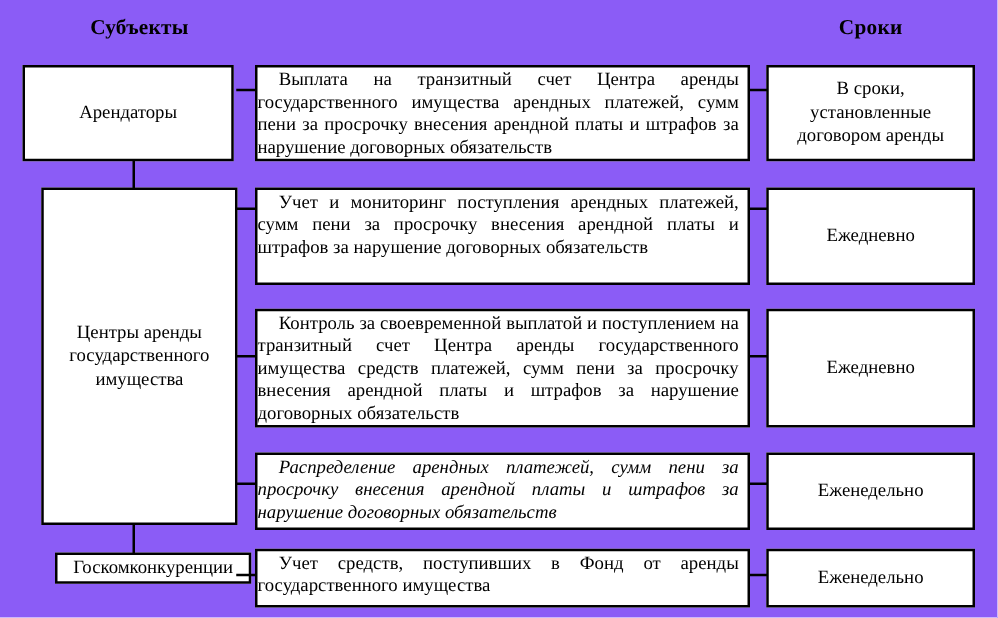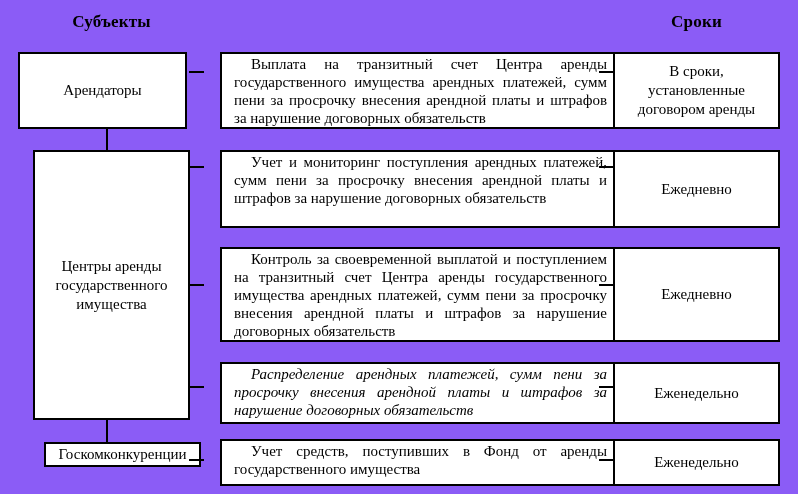--- a/index.html
+++ b/index.html
@@ -39,24 +39,23 @@
     display: flex;
     align-items: center;
     justify-content: center;
     text-align: center;
     line-height: 19px;
     padding: 2px 16px;
   }
   .activity-box {
     text-align: justify;
     line-height: 18px;
-    padding: 1px 7px 0 12px;
+    padding: 1px 7px 0 0;
     text-indent: 17px;
     overflow: hidden;
-    margin-left: 16px;
   }
 
   
   #subj-0 { left: 18px; top: 52px;  width: 169px; height: 77px;  }
   #subj-1 { left: 33px; top: 150px; width: 157px; height: 270px; }
   #subj-2 { left: 16px; top: 442px; width: 157px; height: 25px; margin-left: 28px;  }
 
   
   #act-0 { left: 204px; top: 52px;  width: 396px; height: 77px; }
   #act-1 { left: 204px; top: 150px; width: 396px; height: 78px; }
@@ -98,21 +97,21 @@
 
   <div class="col-header" id="hdr-subjects">Субъекты</div>
   <div class="col-header" id="hdr-terms">Сроки</div>
 
   <div class="box center-box" id="subj-0">Арендаторы</div>
   <div class="box center-box" id="subj-1">Центры аренды государственного имущества</div>
   <div class="box center-box" id="subj-2">Госкомконкуренции</div>
 
   <div class="box activity-box" id="act-0">Выплата на транзитный счет Центра аренды государственного имущества арендных платежей, сумм пени за просрочку внесения арендной платы и штрафов за нарушение договорных обязательств</div>
   <div class="box activity-box" id="act-1">Учет и мониторинг поступления арендных платежей, сумм пени за просрочку внесения арендной платы и штрафов за нарушение договорных обязательств</div>
-  <div class="box activity-box" id="act-2">Контроль за своевременной выплатой и поступлением на транзитный счет Центра аренды государственного имущества арендных платежей, сумм пени за просрочку внесения арендной платы и штрафов за нарушение договорных обязательств</div>
+  <div class="box activity-box" id="act-2">Контроль за своевременной выплатой и поступлением на транзитный счет Центра аренды государственного имущества средств платежей, сумм пени за просрочку внесения арендной платы и штрафов за нарушение договорных обязательств</div>
   <div class="box activity-box" id="act-3">Распределение арендных платежей, сумм пени за просрочку внесения арендной платы и штрафов за нарушение договорных обязательств</div>
   <div class="box activity-box" id="act-4">Учет средств, поступивших в Фонд от аренды государственного имущества</div>
 
   <div class="box center-box" id="term-0">В сроки, установленные договором аренды</div>
   <div class="box center-box" id="term-1">Ежедневно</div>
   <div class="box center-box" id="term-2">Ежедневно</div>
   <div class="box center-box" id="term-3">Еженедельно</div>
   <div class="box center-box" id="term-4">Еженедельно</div>
 
   <div class="conn" id="cl-0"></div>

